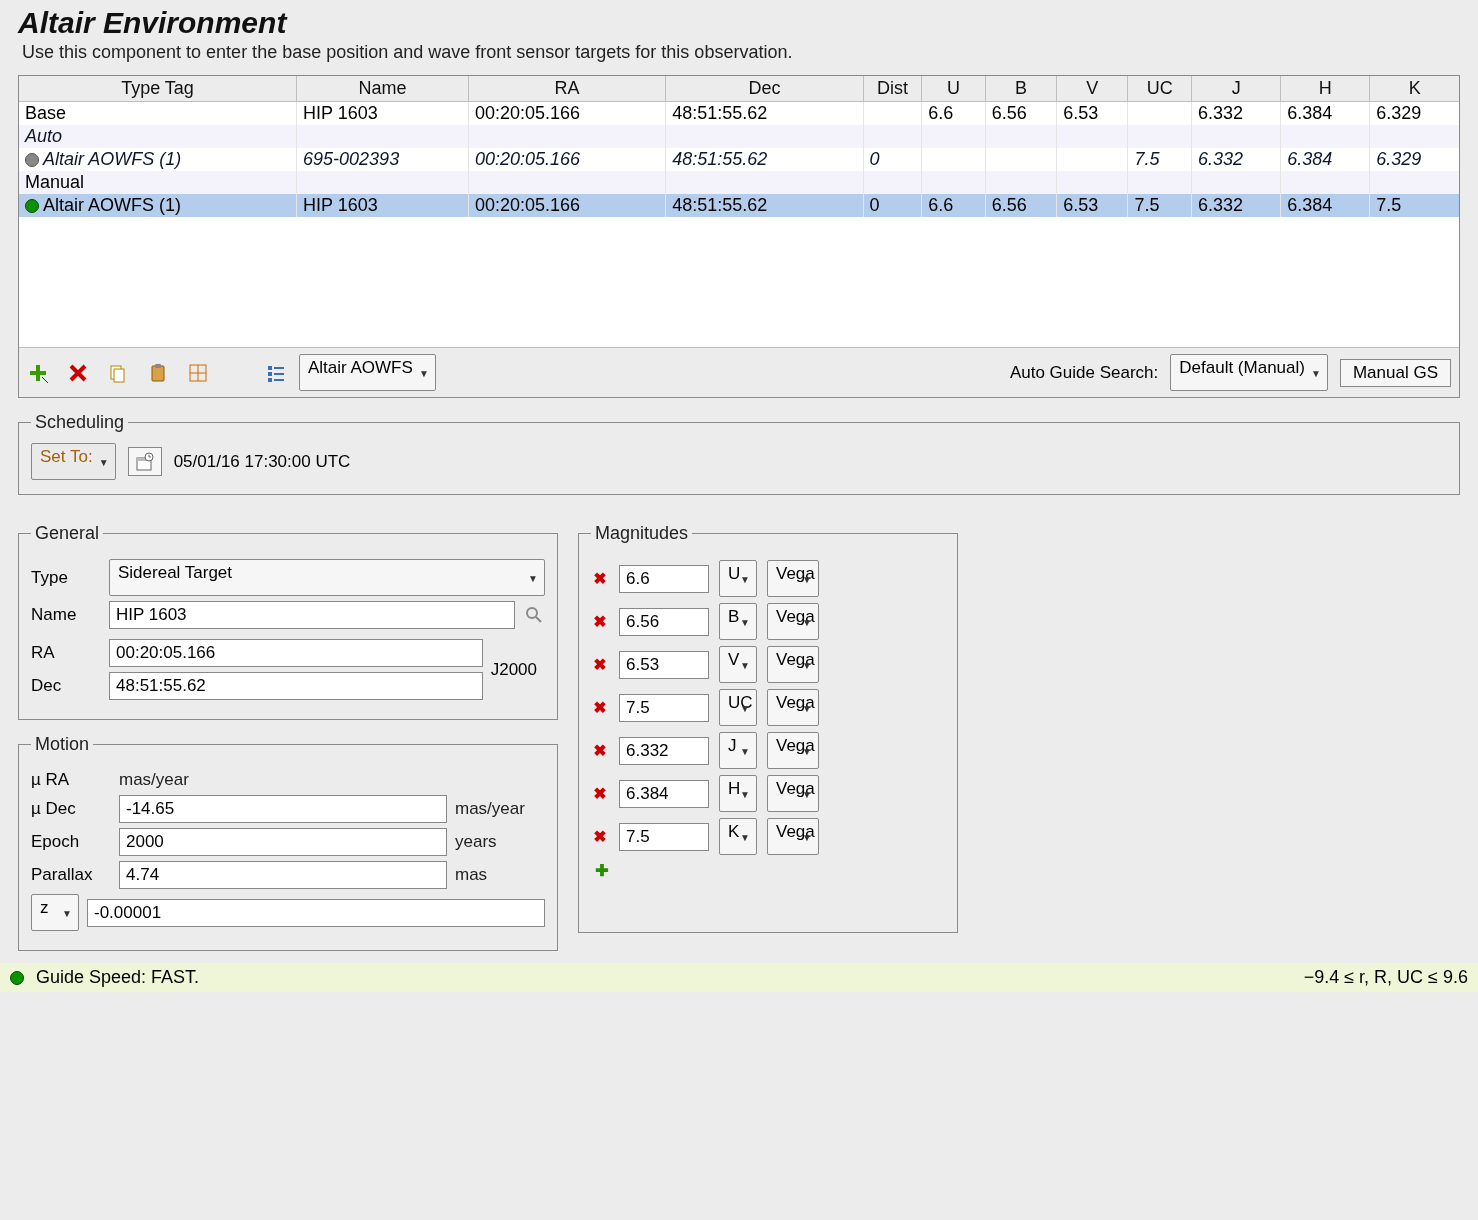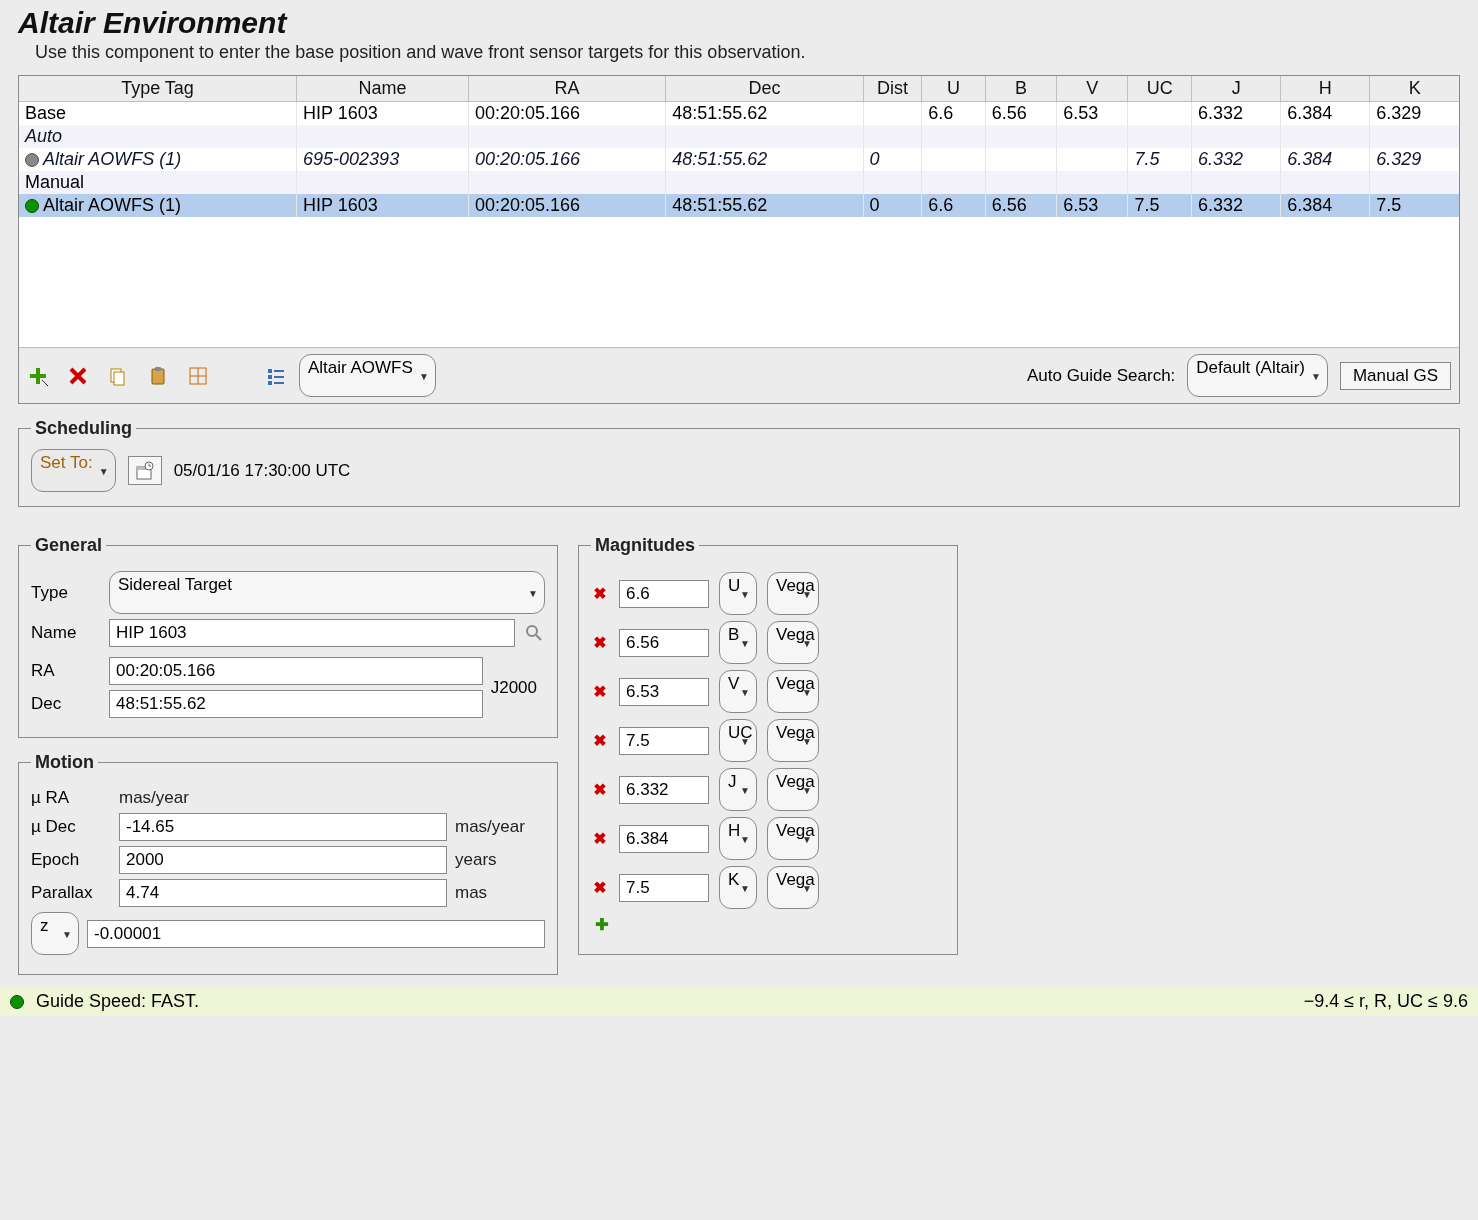--- a/index.html
+++ b/index.html
@@ -15,21 +15,21 @@
   .page { padding: 0 18px 0 18px; }
   h1.title {
     font-style: italic;
     font-weight: bold;
     font-size: 30px;
     margin: 6px 0 2px 0;
     color: #111;
   }
   .subtitle {
     font-size: 18px;
-    margin: 2px 0 12px 17px;
+    margin: 2px 0 12px 4px;
     color: #222;
   }
   
   .table-panel {
     border: 1px solid #8a8a8a;
     background: #fff;
   }
   table.target-table {
     width: 100%;
     border-collapse: collapse;
@@ -83,24 +83,24 @@
   }
   .tb-icons { display:flex; gap:18px; align-items:center; }
   .tb-spacer { flex: 1; }
   .select, .button, .textfield {
     font-family: inherit;
     font-size: 17px;
   }
   .select {
     background: #f6f6f6;
     border: 1px solid #888;
-    padding: 3px 22px 18px 8px;
+    padding: 3px 22px 12px 8px;
     position: relative;
     display: inline-block;
-    border-radius: 12px;
+    border-radius: 2px;
   }
   .select::after {
     content: "▼";
     font-size: 10px;
     position: absolute;
     right: 6px; top: 50%;
     transform: translateY(-50%);
     color: #333;
   }
   .button {
@@ -116,21 +116,21 @@
     padding: 3px 6px;
     display: inline-block;
   }
   fieldset.group {
     border: 1px solid #8a8a8a;
     margin: 14px 0 0 0;
     padding: 10px 12px 14px 12px;
     background: #ececec;
   }
   fieldset.group > legend {
-    font-weight: bold;
+    font-weight: normal;
     font-size: 18px;
     padding: 0 4px;
     color: #222;
   }
   
   .sched-row { display:flex; align-items:center; gap:12px; }
   .select.disabled, .button.disabled { color:#a16207; background:#eaeaea; }
   
   .lower-cols {
     display: flex;
@@ -321,21 +321,21 @@
               <rect x="2" y="9" width="4" height="4" fill="#3a6fb7"></rect>
               <rect x="8" y="10" width="10" height="2" fill="#3a6fb7"></rect>
               <rect x="2" y="15" width="4" height="4" fill="#3a6fb7"></rect>
               <rect x="8" y="16" width="10" height="2" fill="#3a6fb7"></rect>
             </svg>
         </span>
       </div>
       <span class="select">Altair AOWFS</span>
       <span class="tb-spacer"></span>
       <span>Auto Guide Search:</span>
-      <span class="select">Default (Altair)</span>
+      <span class="select">Default (Manual)</span>
       <span class="button">Manual GS</span>
     </div>
   </div>
 
   <fieldset class="group">
     <legend>Scheduling</legend>
     <div class="sched-row">
       <span class="select disabled">Set To:</span>
       <span class="button" style="padding:3px 6px">
         <svg class="ico" viewBox="0 0 20 20">

